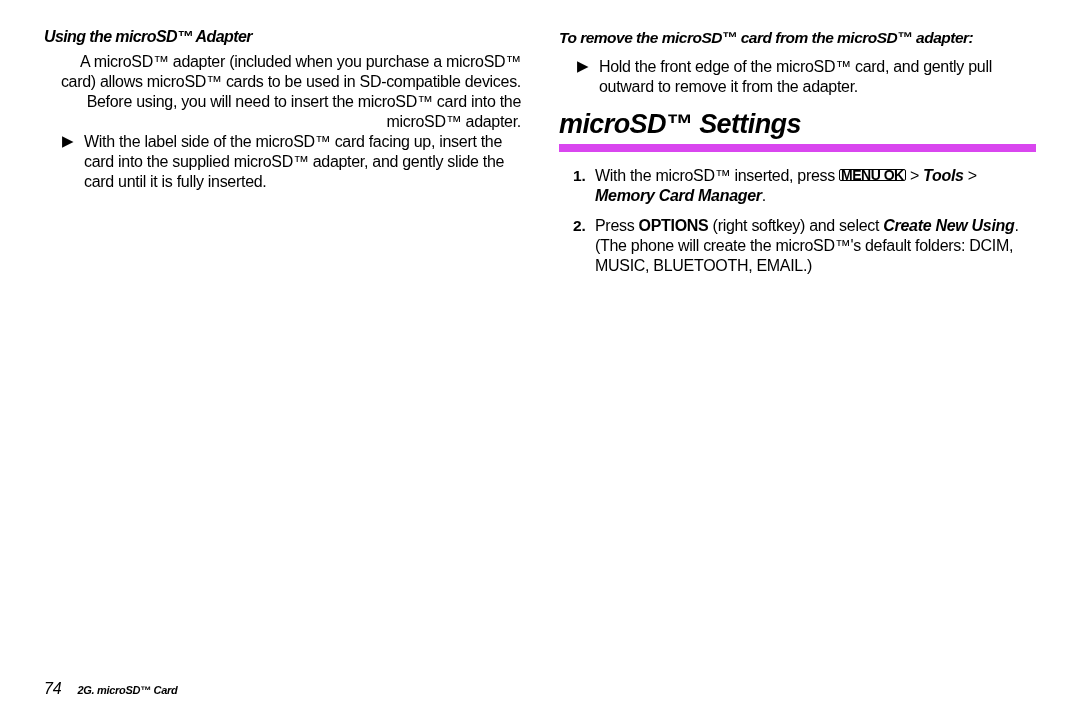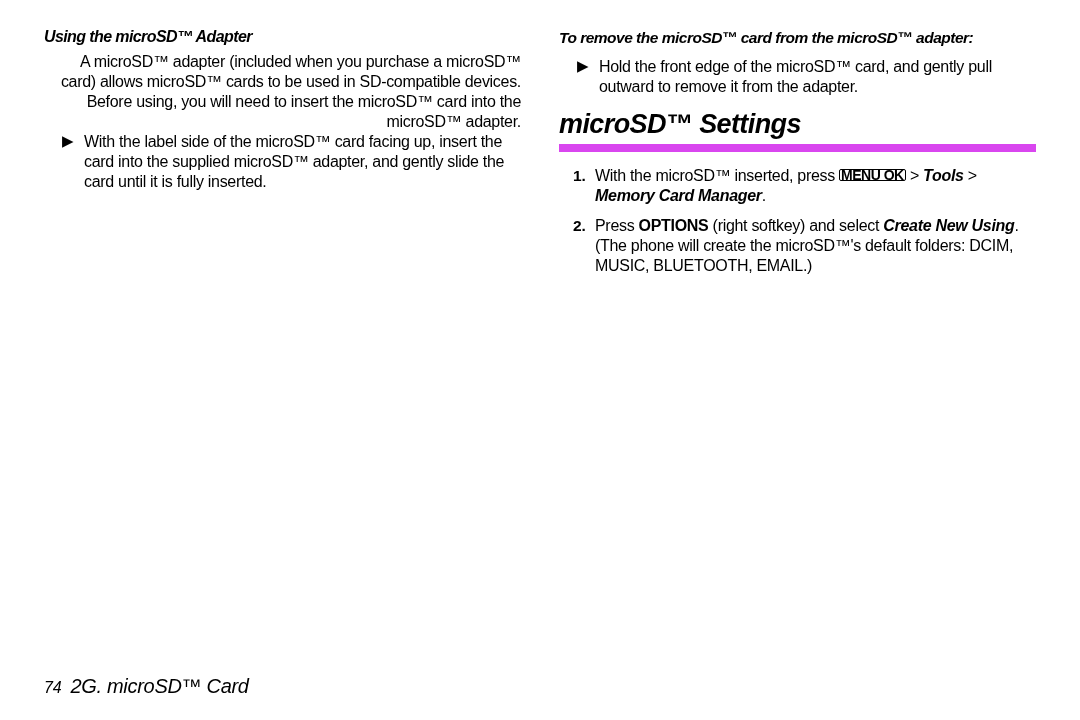--- a/index.html
+++ b/index.html
@@ -11,23 +11,23 @@
   h1.section { font-size: 27px; font-style: italic; font-weight: bold; border-bottom: 8px solid #d946ef; padding-bottom: 4px; margin-top: 12px; margin-bottom: 14px; letter-spacing: -0.6px; }
   p.body { font-size: 16px; line-height: 1.25; letter-spacing: -0.3px; text-align: right; }
   p.lead-italic { font-size: 15.5px; font-style: italic; font-weight: bold; line-height: 1.25; margin-top: 16px; margin-bottom: 10px; letter-spacing: -0.5px; }
   .bullet { display: flex; padding-left: 18px; padding-right: 6px; margin-bottom: 8px; }
   .bullet .mk { flex: 0 0 22px; font-size: 15px; line-height: 1.25; }
   .bullet .txt { flex: 1; font-size: 16px; line-height: 1.25; letter-spacing: -0.3px; }
   .num { display: flex; padding-left: 14px; padding-right: 6px; margin-bottom: 10px; }
   .num .mk { flex: 0 0 22px; font-size: 15.5px; font-weight: bold; line-height: 1.25; }
   .num .txt { flex: 1; font-size: 16px; line-height: 1.25; letter-spacing: -0.3px; }
   .key-icon { display: inline-block; border: 1.5px solid #000; border-radius: 2px; font-size: 14px; line-height: 8px; padding: 1px 1px; vertical-align: 1px; font-weight: bold; letter-spacing: -0.5px; text-align: center; }
-  .footer { display: flex; align-items: baseline; gap: 9px; margin-top: 8px; }
+  .footer { display: flex; align-items: baseline; gap: 16px; margin-top: 8px; }
   .footer .pg { font-size: 16px; font-style: italic; font-weight: normal; }
-  .footer .sec { font-size: 20px; font-style: italic; font-weight: normal; letter-spacing: -0.3px; }
+  .footer .sec { font-size: 11px; font-style: italic; font-weight: bold; letter-spacing: -0.3px; }
   b { font-weight: bold; }
   i { font-style: italic; }
 </style>
 </head>
 <body>
 
 <div class="page">
   <div class="cols">
 
     <div class="col">

